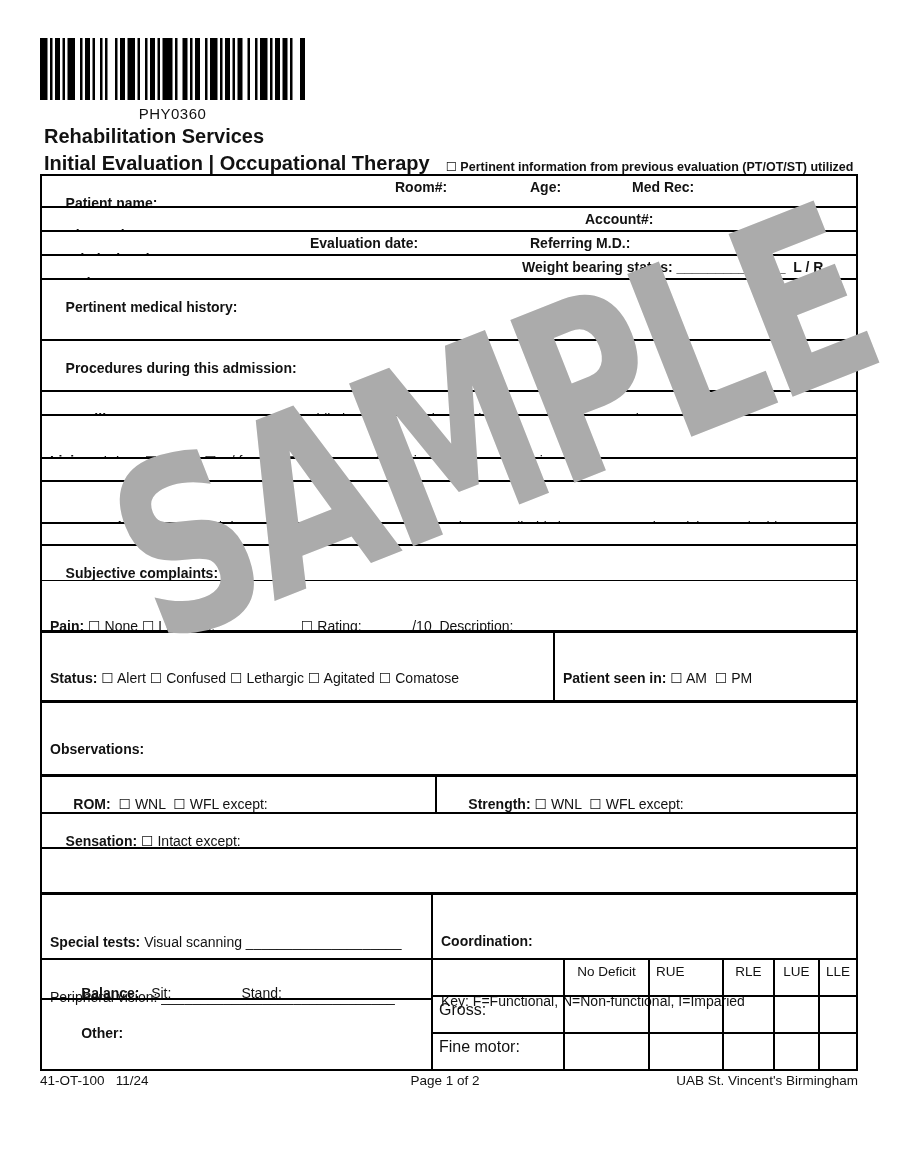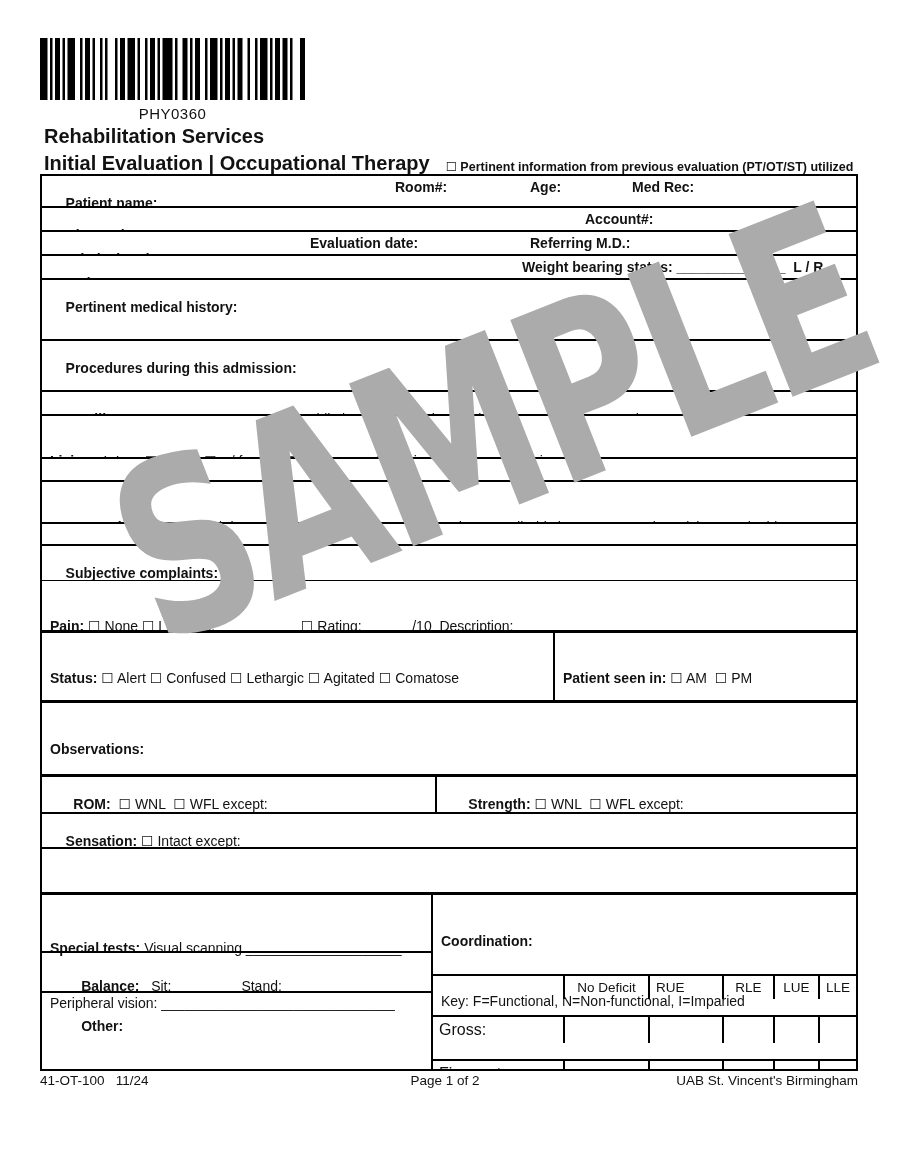--- a/index.html
+++ b/index.html
@@ -27,25 +27,25 @@
   .ln22 { line-height:22px; }
   .abs { position:absolute; top:3px; }
 
   .split { display:flex; padding:0; }
   .split .cell { padding:3px 8px; white-space:pre-wrap; overflow:hidden; }
   .cell-l { flex:1; }
   .cell-r { border-left:2px solid #000; }
 
   .bottom { display:flex; padding:0; height:177px; }
   .bl { width:413px; display:flex; flex-direction:column; }
-  .bl-special { height:56px; padding:13px 8px; white-space:pre-wrap; }
+  .bl-special { height:63px; padding:7px 8px; white-space:pre-wrap; }
   .bl-special .ln2 { margin-top:7px; }
   .bl-balance { border-top:2px solid #000; height:40px; padding:9px 8px; white-space:pre-wrap; }
   .bl-other { border-top:2px solid #000; flex:1; padding:9px 8px; white-space:pre-wrap; }
-  .br { flex:1; border-left:2px solid #000; display:flex; flex-direction:column;gap:16px; }
+  .br { flex:1; border-left:2px solid #000; display:flex; flex-direction:column; }
   .br-head { height:63px; padding:6px 8px; white-space:pre-wrap; }
   .br-head .ln2 { margin-top:12px; font-size:14px; }
   .coord-row { display:flex; border-top:2px solid #000; height:38px; }
   .cc { border-left:2px solid #000; padding:4px 6px; font-size:13.5px; overflow:hidden; }
   .cc.lab { border-left:none; width:130px; font-size:16px; }
   .cc.c1 { width:85px; text-align:center; }
   .cc.c2 { width:74px; }
   .cc.c3 { width:51px; text-align:center; }
   .cc.c4 { width:45px; text-align:center; }
   .cc.c5 { flex:1; text-align:left; }

